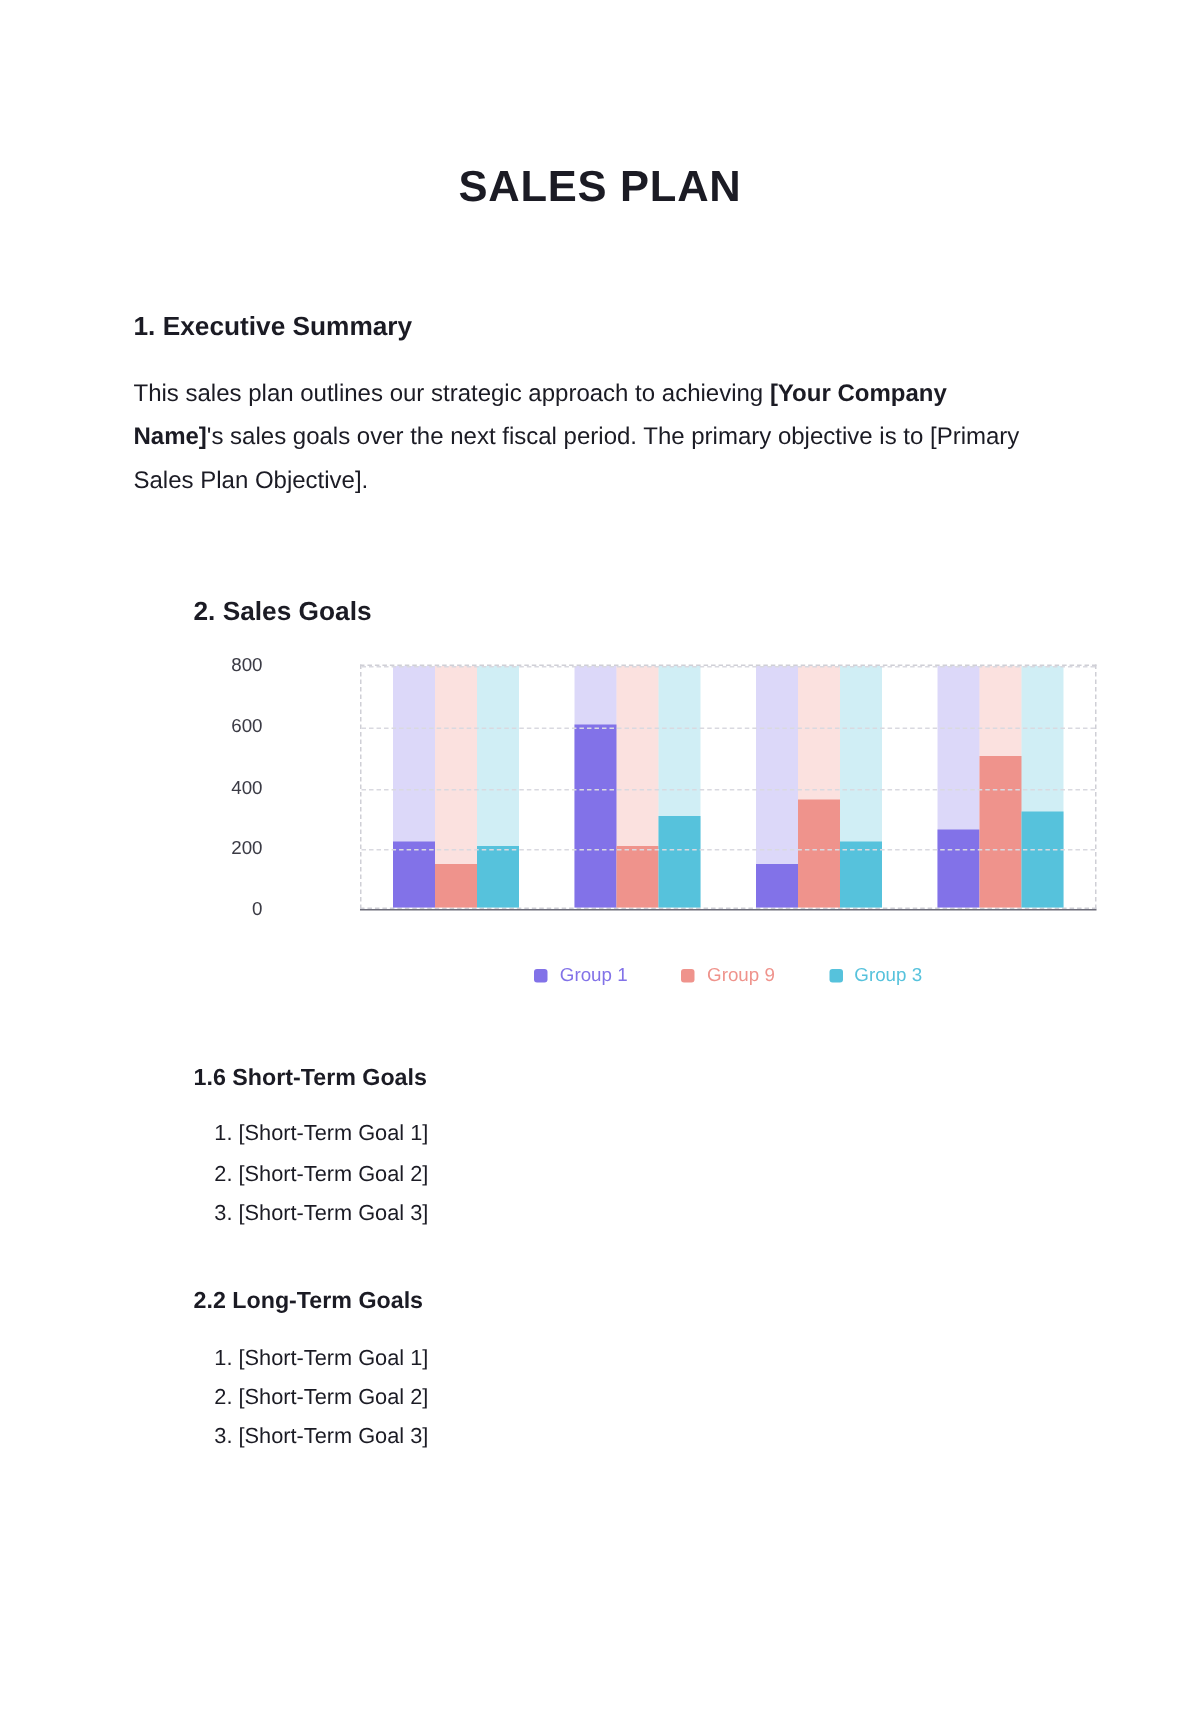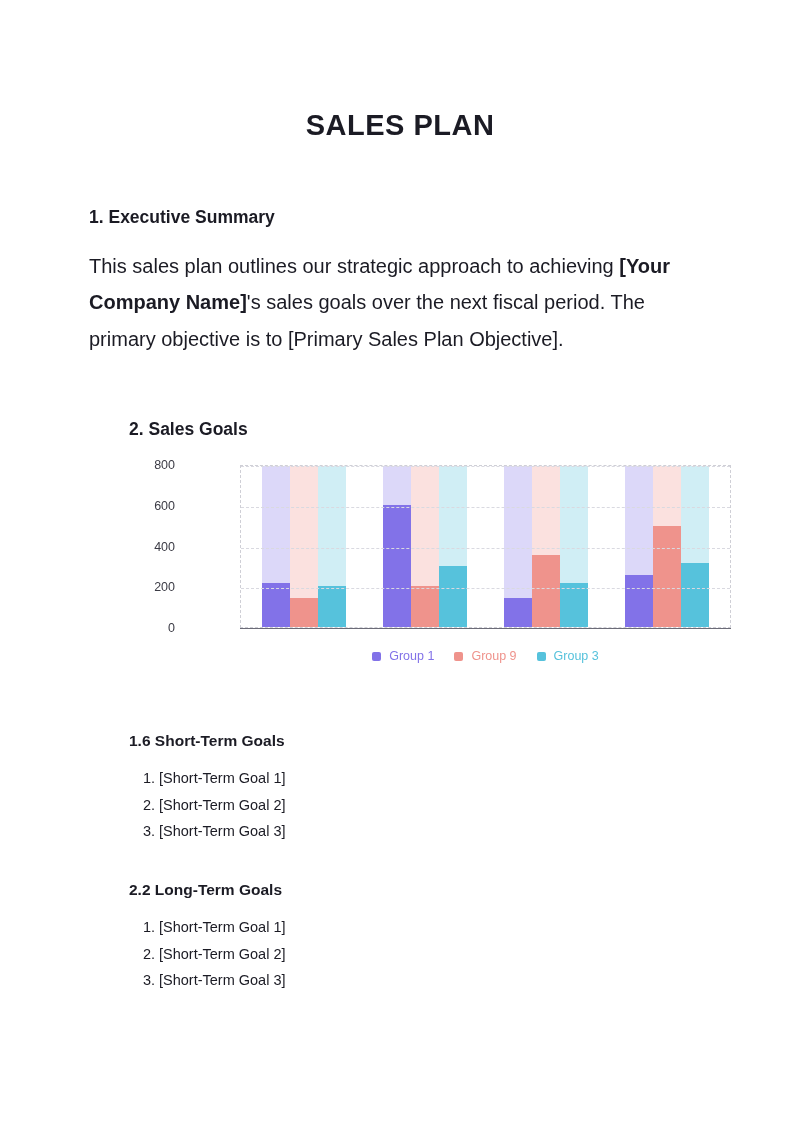--- a/index.html
+++ b/index.html
@@ -34,21 +34,21 @@
   }
   h2.section-heading {
     font-size: 17.5px;
     font-weight: bold;
     color: #1b1b24;
     margin: 0;
     line-height: 1.3;
   }
   .sec1 { padding-top: 63px; }
   .body-text {
-    font-size: 20px;
+    font-size: 16px;
     line-height: 1.83;
     color: #1b1b24;
     margin: 0;
     padding-top: 19px;
     max-width: 604px;
   }
   .body-text b { font-weight: bold; }
   .sec2 { padding-top: 61px; margin-left: 40px; }
 
   
@@ -137,25 +137,25 @@
     height: 100%;
     opacity: 0.28;
   }
   .bar-fg {
     position: relative;
     width: 100%;
   }
   .legend {
     position: absolute;
     left: 111px;
-    top: 184px;
+    top: 200px;
     width: 491px;
     display: flex;
     justify-content: center;
-    gap: 20px;
+    gap: 36px;
     align-items: center;
     text-align: right;
   }
   .legend-item {
     display: flex;
     align-items: center;
     gap: 8px;
     font-size: 12.5px;
   }
   .legend-swatch {

